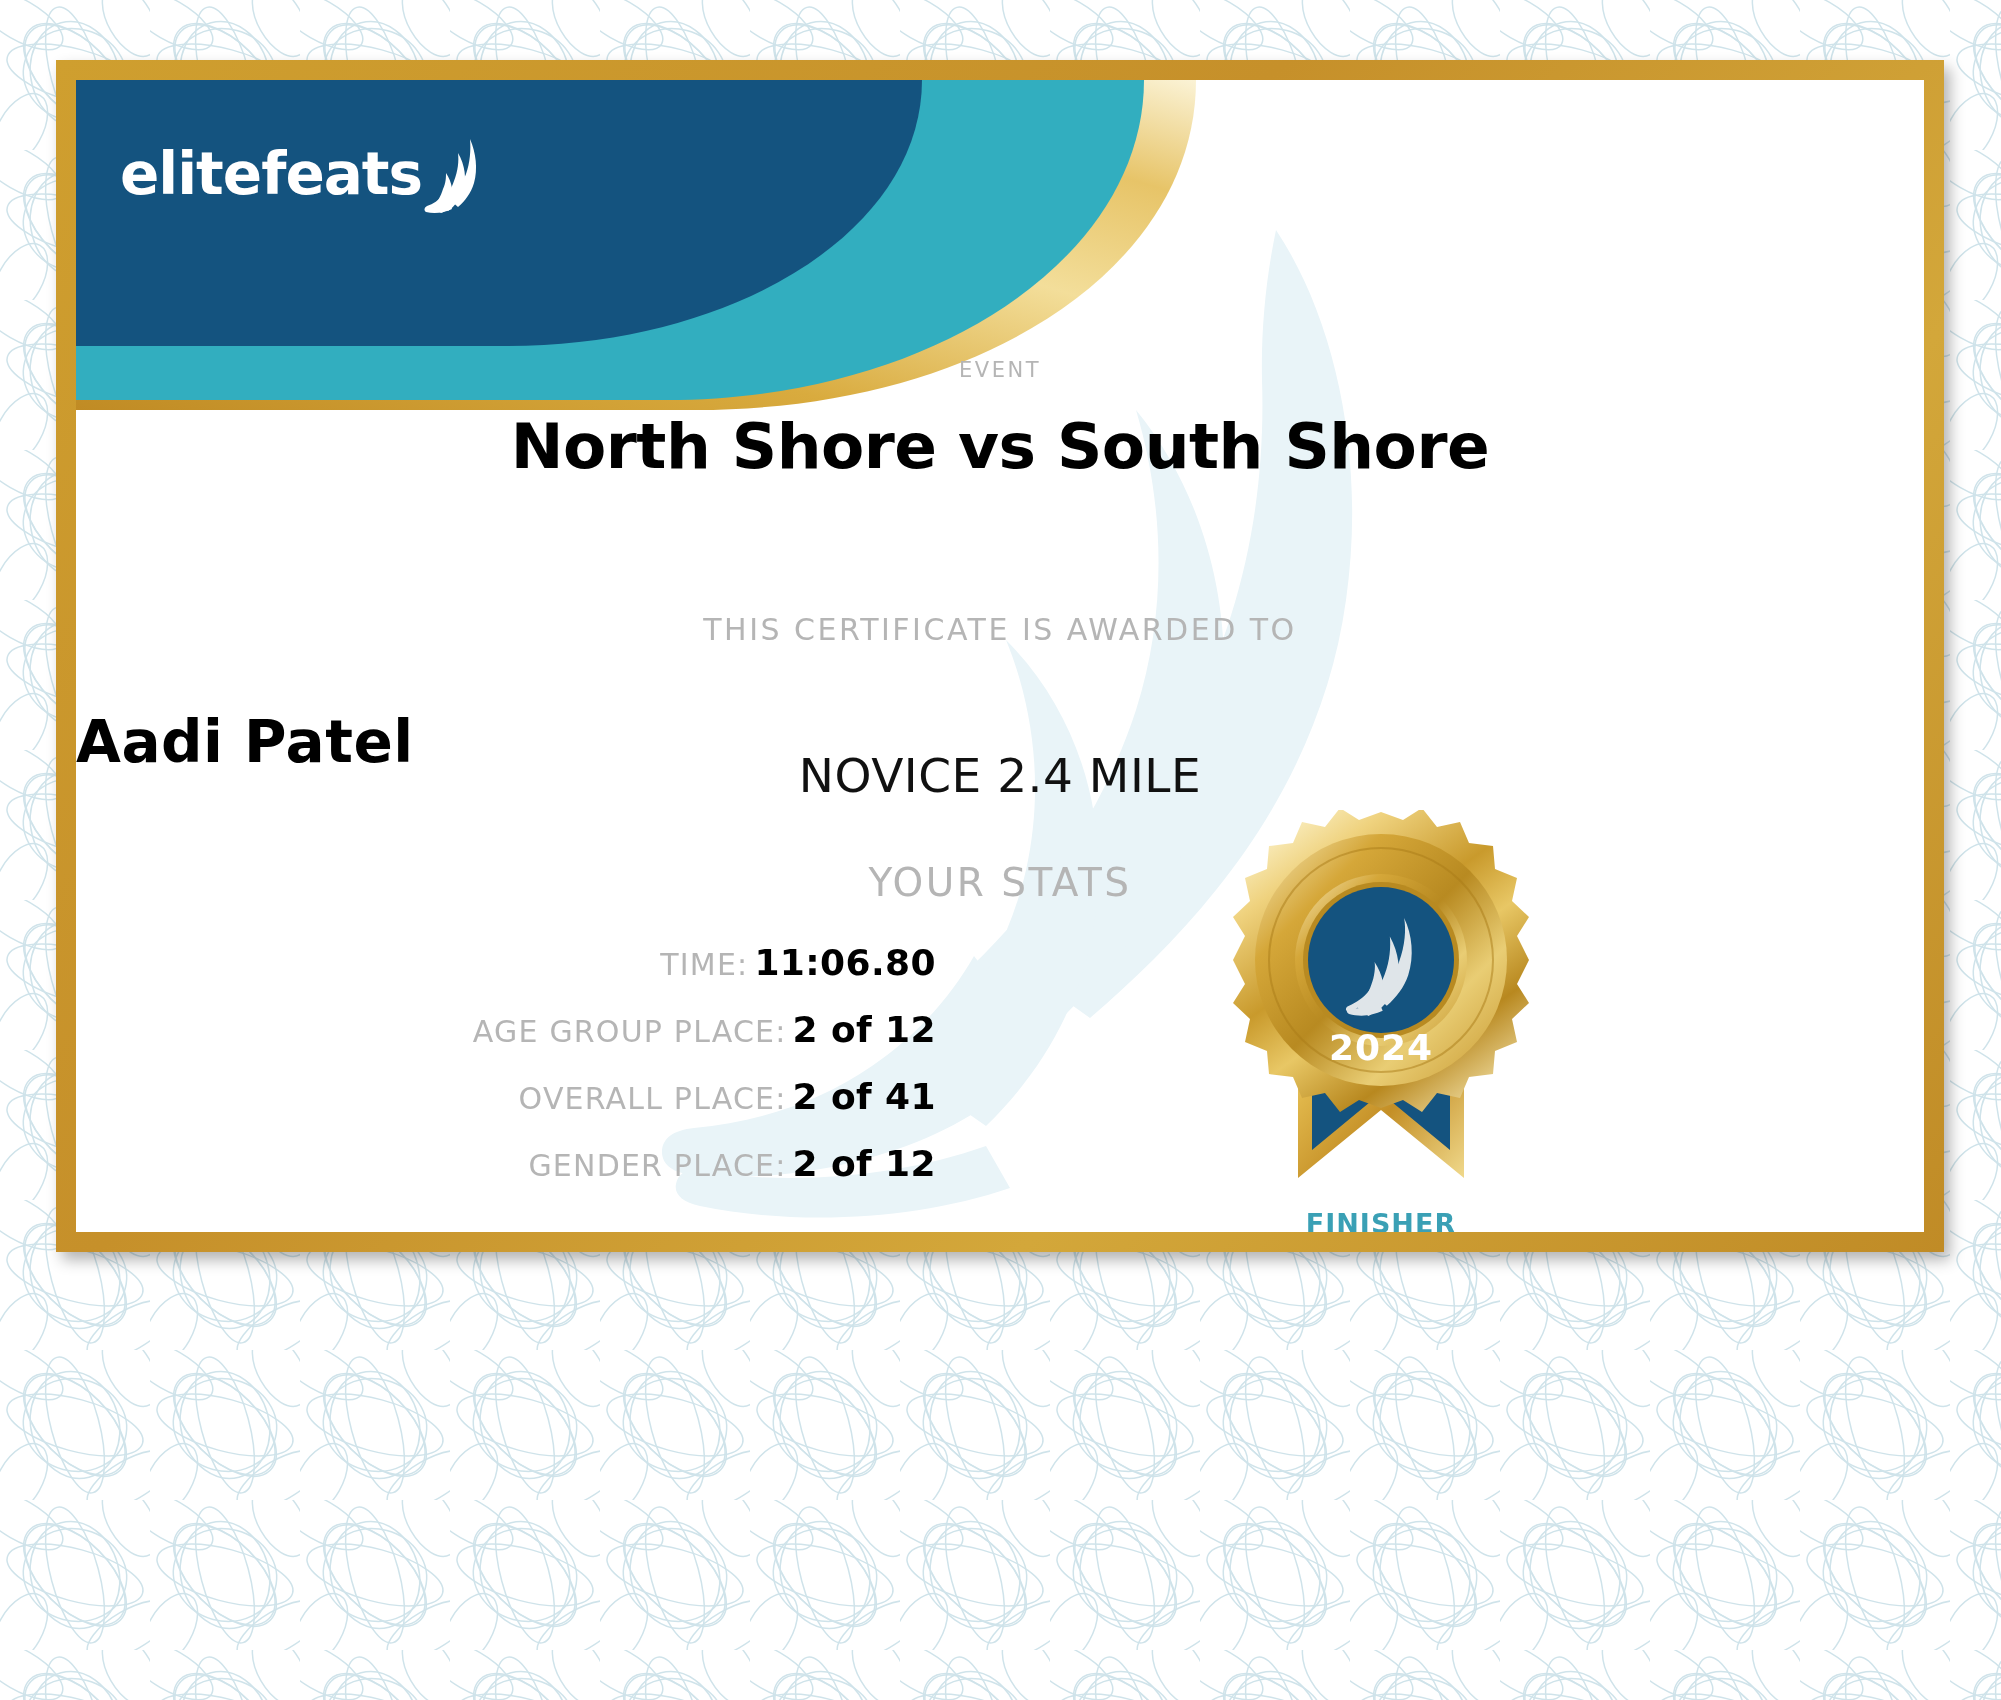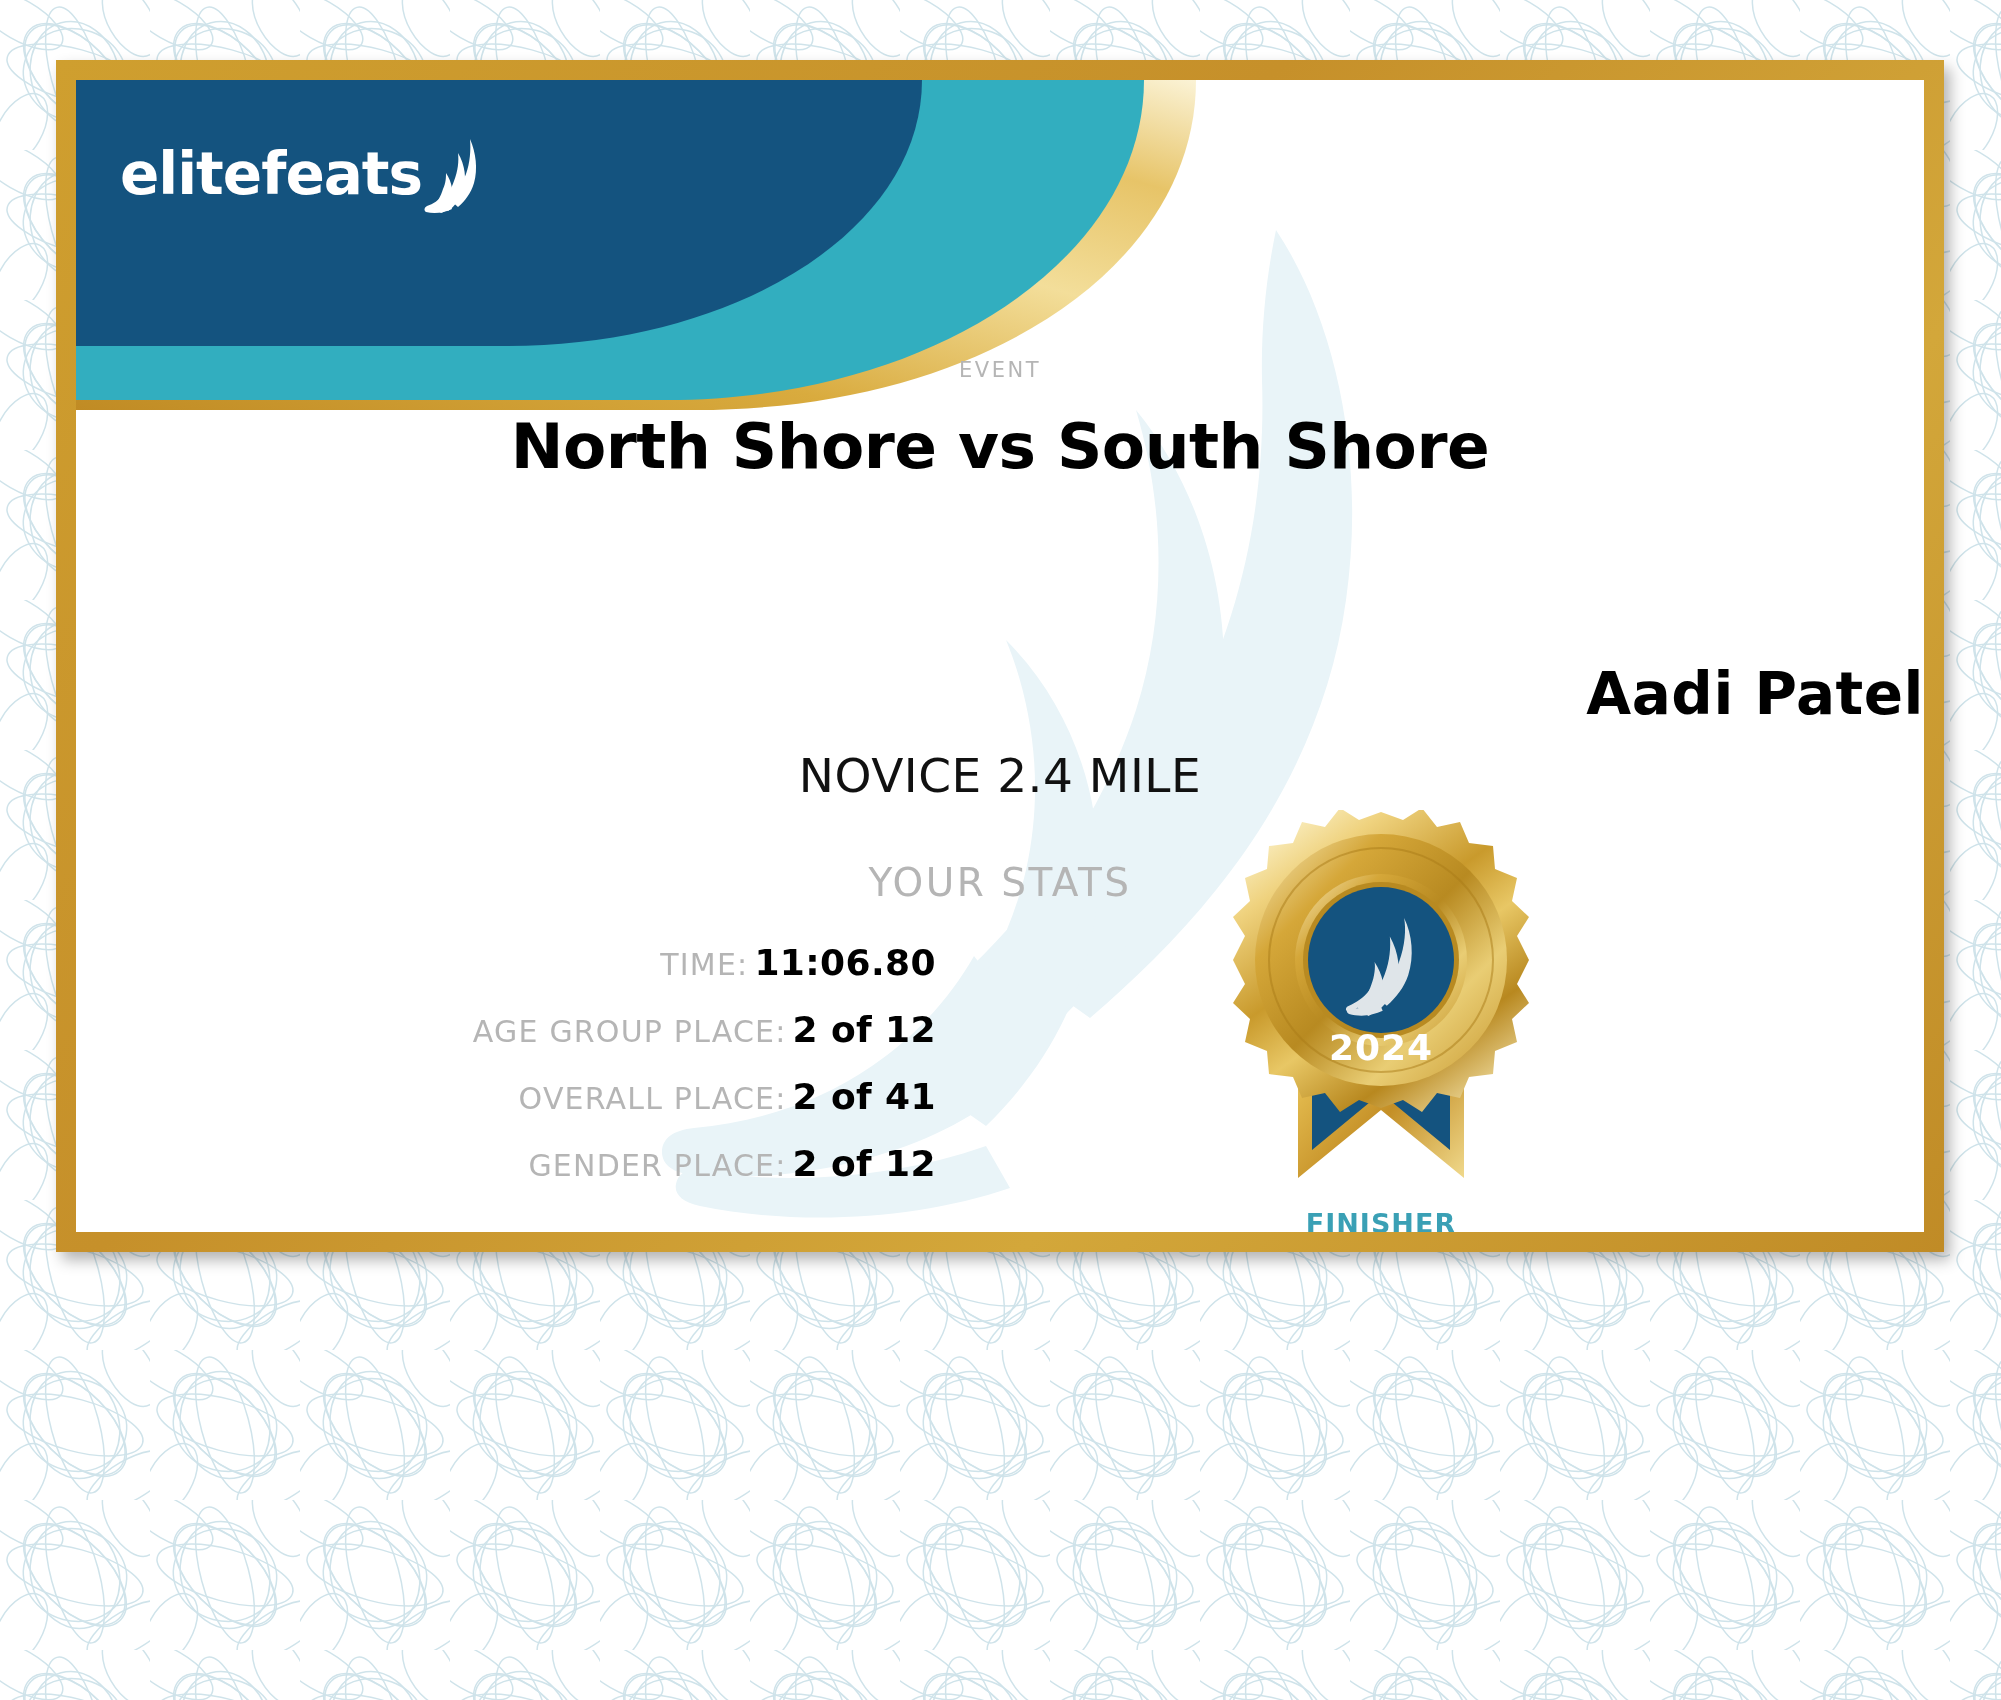--- a/index.html
+++ b/index.html
@@ -136,22 +136,22 @@
     position: absolute;
     left: 0; right: 0;
     top: 532px;
     font-size: 30px;
     letter-spacing: 2.5px;
   }
 
   #recipient-name {
     position: absolute;
     left: 0; right: 0;
-    top: 580px;
-    text-align: right;
+    top: 628px;
+    text-align: left;
     font-family: "DejaVu Sans", sans-serif;
     font-size: 58px;
     font-weight: bold;
     color: #000000;
     letter-spacing: 0.5px;
   }
 
   #division-name {
     position: absolute;
     left: 0; right: 0;
@@ -308,20 +308,21 @@
           </g>
         </svg>
       </div>
 
       <div id="content">
 
         <div id="event-label" class="muted-label">EVENT</div>
 
         <div id="event-name">North Shore vs South Shore</div>
 
+        <div id="awarded-label" class="muted-label">THIS CERTIFICATE IS AWARDED TO</div>
 
         <div id="recipient-name">Aadi Patel</div>
 
         <div id="division-name">NOVICE 2.4 MILE</div>
 
         <div id="stats-label" class="muted-label">YOUR STATS</div>
 
         <div id="stats-list">
           <div class="stat-row">
             <span class="stat-label">TIME:</span>

